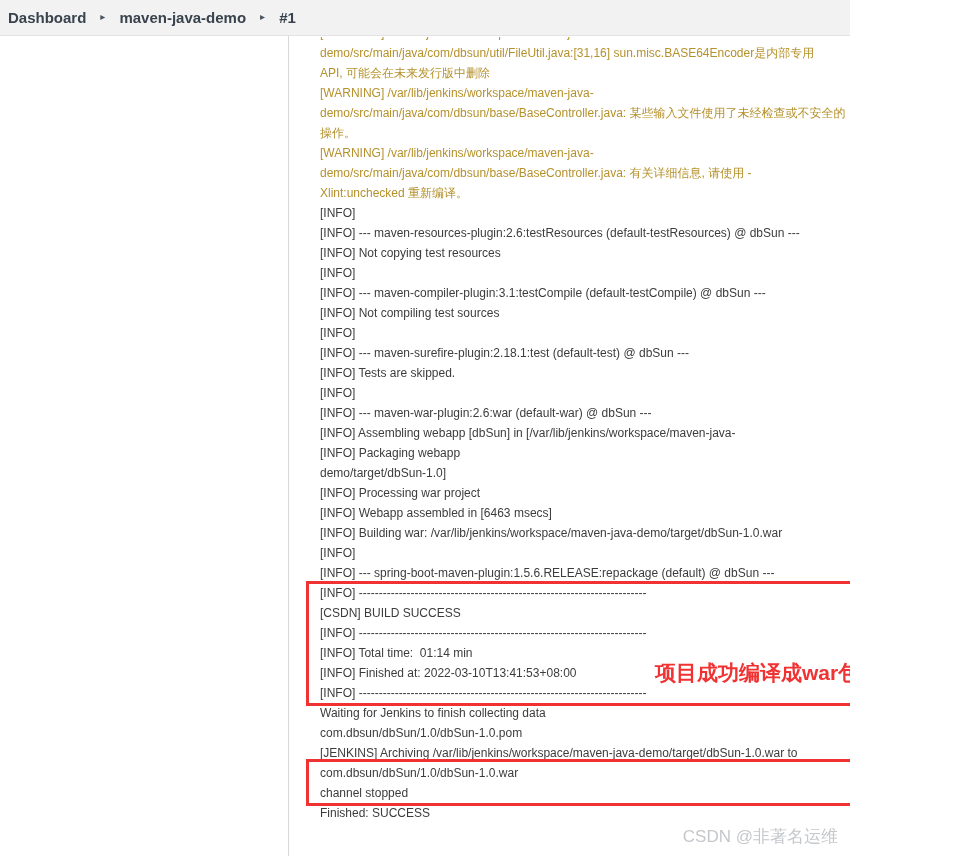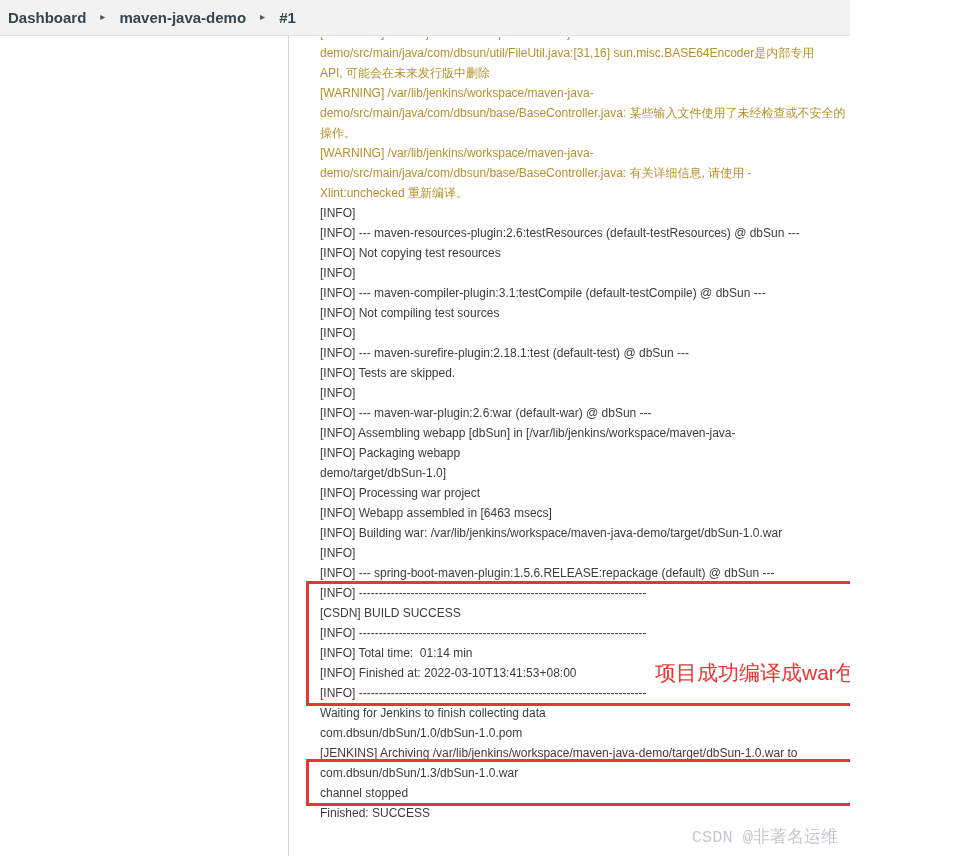--- a/index.html
+++ b/index.html
@@ -57,28 +57,28 @@
   
   .hl-box{
     position:absolute;border:3px solid var(--highlight-red);
     background:transparent;pointer-events:none;
   }
   .hl-box-1{left:306px;top:581px;width:612px;height:125px;}
   .hl-box-2{left:306px;top:759px;width:650px;height:47px;}
 
   .annotation{
     position:absolute;left:655px;top:659px;
-    color:var(--highlight-red);font-size:21px;font-weight:normal;
+    color:var(--highlight-red);font-size:21px;font-weight:bold;
     font-family:"Liberation Sans",sans-serif;white-space:nowrap;
   }
 
   .watermark{
     position:absolute;right:12px;bottom:8px;
     color:var(--watermark);font-size:17px;
-    font-family:Liberation Mono, monospace;white-space:nowrap;
+    font-family:Liberation Sans, sans-serif;white-space:nowrap;
     text-shadow:1px 1px 0 #ffffff;
   }
 </style>
 </head>
 <body>
 
 <div class="page">
 
   <header class="breadcrumb-bar">
     <span class="crumb">Dashboard</span>
@@ -121,21 +121,21 @@
       <div class="console-line normal">[INFO] --- spring-boot-maven-plugin:1.5.6.RELEASE:repackage (default) @ dbSun ---</div>
       <div class="console-line normal">[INFO] ------------------------------------------------------------------------</div>
       <div class="console-line normal">[CSDN] BUILD SUCCESS</div>
       <div class="console-line normal">[INFO] ------------------------------------------------------------------------</div>
       <div class="console-line normal">[INFO] Total time:  01:14 min</div>
       <div class="console-line normal">[INFO] Finished at: 2022-03-10T13:41:53+08:00</div>
       <div class="console-line normal">[INFO] ------------------------------------------------------------------------</div>
       <div class="console-line normal">Waiting for Jenkins to finish collecting data</div>
       <div class="console-line normal">com.dbsun/dbSun/1.0/dbSun-1.0.pom</div>
       <div class="console-line normal">[JENKINS] Archiving /var/lib/jenkins/workspace/maven-java-demo/target/dbSun-1.0.war to</div>
-      <div class="console-line normal">com.dbsun/dbSun/1.3/dbSun-1.0.war</div>
+      <div class="console-line normal">com.dbsun/dbSun/1.0/dbSun-1.0.war</div>
       <div class="console-line normal">channel stopped</div>
       <div class="console-line normal">Finished: SUCCESS</div>
     </div>
 
   <div class="hl-box hl-box-1"></div>
   <div class="hl-box hl-box-2"></div>
 
   <div class="annotation">项目成功编译成war包</div>
 
   <div class="watermark">CSDN @非著名运维</div>

